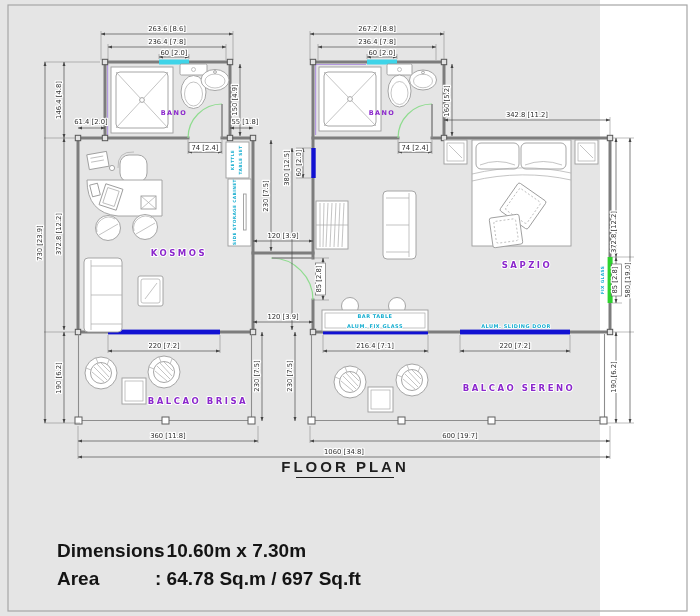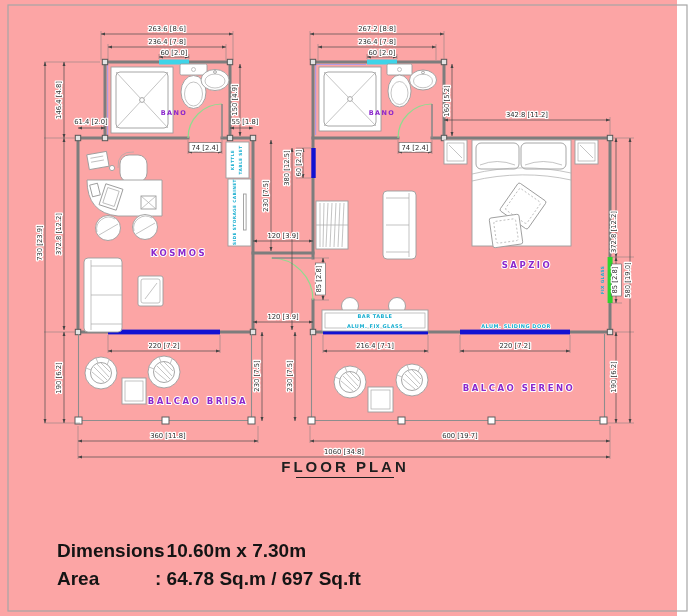--- a/index.html
+++ b/index.html
@@ -1,16 +1,16 @@
 <!DOCTYPE html>
 <html><head>
 <meta charset="utf-8">
 <style>
   html,body{margin:0;padding:0;background:#fff;}
-  .stage{width:677px;height:616px;position:relative;background:#fca5a5;font-family:"Liberation Sans",sans-serif;}
+  .stage{width:600px;height:616px;position:relative;background:#e5e5e5;font-family:"Liberation Sans",sans-serif;}
   svg{display:block}
   .wall{stroke:#7d7d7d;stroke-width:3;fill:none;stroke-linecap:square}
   .wallthin{stroke:#8a8a8a;stroke-width:1.6;fill:none}
   .accent{stroke:#b49ae0;stroke-width:1.2;fill:none}
   .furn{stroke:#9c9c9c;stroke-width:0.9;fill:#fff}
   .furn2{stroke:#aaaaaa;stroke-width:0.7;fill:none}
   .dim{stroke:#4a4a4a;stroke-width:0.7;fill:none}
   .ext{stroke:#7a7a7a;stroke-width:0.5;fill:none}
   .rail{stroke:#8d8d8d;stroke-width:1.1;fill:none}
   .post{fill:#ffffff;stroke:#5f5f5f;stroke-width:1}

